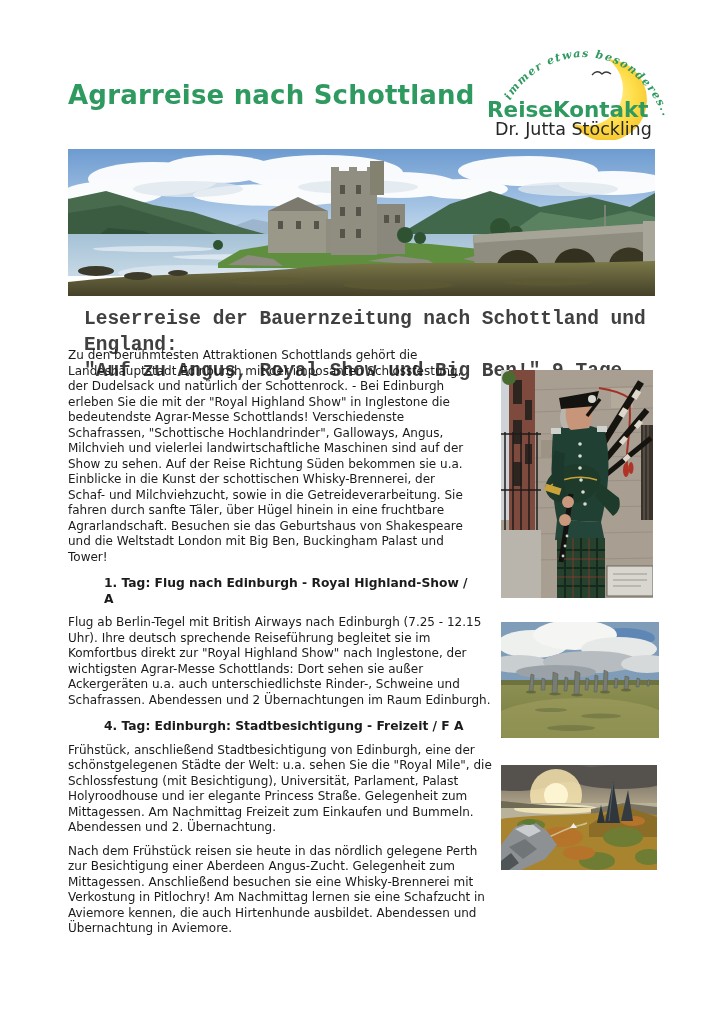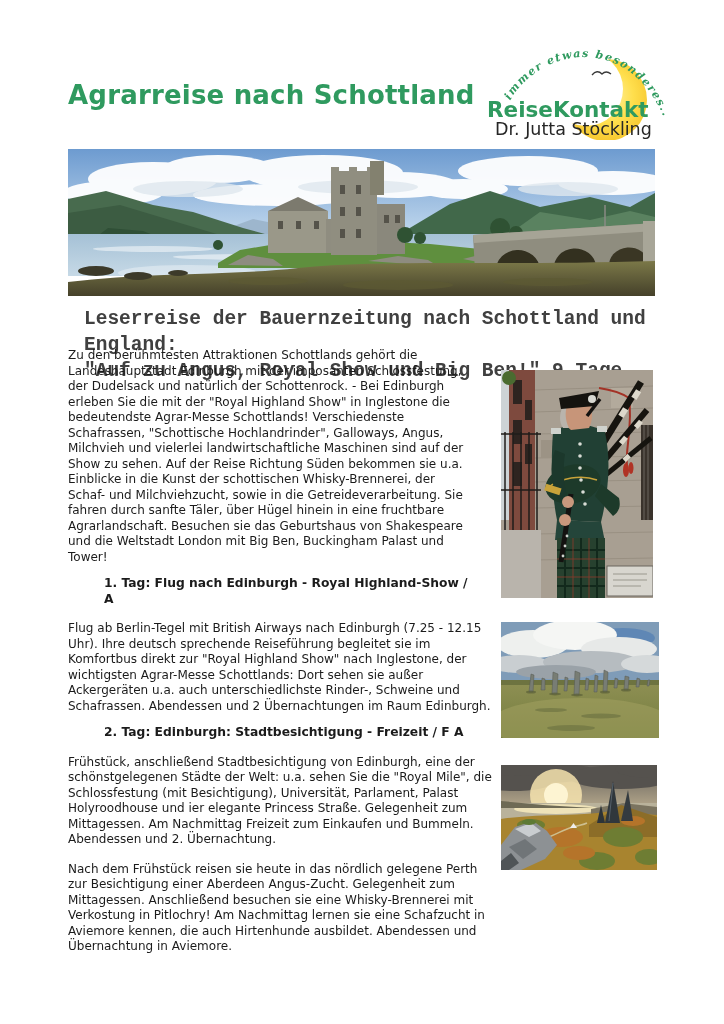--- a/index.html
+++ b/index.html
@@ -16,21 +16,21 @@
   #logo { left:486px; top:40px; width:184px; height:100px; }
   #hero { left:68px; top:149px; width:587px; height:147px; }
   #main-heading {
     left:84px; top:306px; width:600px;
     font-family:Liberation Mono, monospace; font-weight:bold;
     font-size:19.5px; line-height:26px; color:#404040; white-space:pre-line;
   }
   #textcol { left:68px; top:348px; width:424px; font-size:12px; line-height:15.5px; }
   .intro { width:404px; }
   .day-title { font-weight:bold; font-size:12.3px; margin-top:11px; white-space:pre-line; line-height:15.5px;margin-left:36px; }
-  .day-body { margin-top:14px; }
+  .day-body { margin-top:8px; }
   .photo { position:absolute; overflow:hidden; }
   #photo-bagpiper { left:501px; top:370px; width:152px; height:228px; }
   #photo-stones   { left:501px; top:622px; width:158px; height:116px; }
   #photo-storr    { left:501px; top:765px; width:156px; height:105px; }
   .photo svg, #hero svg, #logo svg { display:block; width:100%; height:100%; }
 </style>
 </head>
 <body>
 
 <div id="page-title" class="abs">Agrarreise nach Schottland</div>
@@ -171,21 +171,21 @@
 <div id="textcol" class="abs">
   <p class="intro">Zu den berühmtesten Attraktionen Schottlands gehört die Landeshauptstadt Edinburgh mit der imposanten Schlossfestung, der Dudelsack und natürlich der Schottenrock. - Bei Edinburgh erleben Sie die mit der "Royal Highland Show" in Inglestone die bedeutendste Agrar-Messe Schottlands! Verschiedenste Schafrassen, "Schottische Hochlandrinder", Galloways, Angus, Milchvieh und vielerlei landwirtschaftliche Maschinen sind auf der Show zu sehen. Auf der Reise Richtung Süden bekommen sie u.a. Einblicke in die Kunst der schottischen Whisky-Brennerei, der Schaf- und Milchviehzucht, sowie in die Getreideverarbeitung. Sie fahren durch sanfte Täler, über Hügel hinein in eine fruchtbare Agrarlandschaft. Besuchen sie das Geburtshaus von Shakespeare und die Weltstadt London mit Big Ben, Buckingham Palast und Tower!</p>
 
   <div>
     <div class="day-title">1. Tag: Flug nach Edinburgh - Royal Highland-Show /
 A</div>
     <p class="day-body">Flug ab Berlin-Tegel mit British Airways nach Edinburgh (7.25 - 12.15 Uhr). Ihre deutsch sprechende Reiseführung begleitet sie im Komfortbus direkt zur "Royal Highland Show" nach Inglestone, der wichtigsten Agrar-Messe Schottlands: Dort sehen sie außer Ackergeräten u.a. auch unterschiedlichste Rinder-, Schweine und Schafrassen. Abendessen und 2 Übernachtungen im Raum Edinburgh.</p>
   </div>
 
   <div>
-    <div class="day-title">2. Tag: Edinburgh: Stadtbesichtigung - Freizeit / F A</div>
+    <div class="day-title">4. Tag: Edinburgh: Stadtbesichtigung - Freizeit / F A</div>
     <p class="day-body">Frühstück, anschließend Stadtbesichtigung von Edinburgh, eine der schönstgelegenen Städte der Welt: u.a. sehen Sie die "Royal Mile", die Schlossfestung (mit Besichtigung), Universität, Parlament, Palast Holyroodhouse und ier elegante Princess Straße. Gelegenheit zum Mittagessen. Am Nachmittag Freizeit zum Einkaufen und Bummeln. Abendessen und 2. Übernachtung.</p>
   </div>
 
   <div>
     <p class="day-body">Nach dem Frühstück reisen sie heute in das nördlich gelegene Perth zur Besichtigung einer Aberdeen Angus-Zucht. Gelegenheit zum Mittagessen. Anschließend besuchen sie eine Whisky-Brennerei mit Verkostung in Pitlochry! Am Nachmittag lernen sie eine Schafzucht in Aviemore kennen, die auch Hirtenhunde ausbildet. Abendessen und Übernachtung in Aviemore.</p>
   </div>
 </div>
 
 <div id="photo-bagpiper" class="photo">
   <svg viewBox="0 0 152 228" preserveAspectRatio="none" xmlns="http://www.w3.org/2000/svg">

